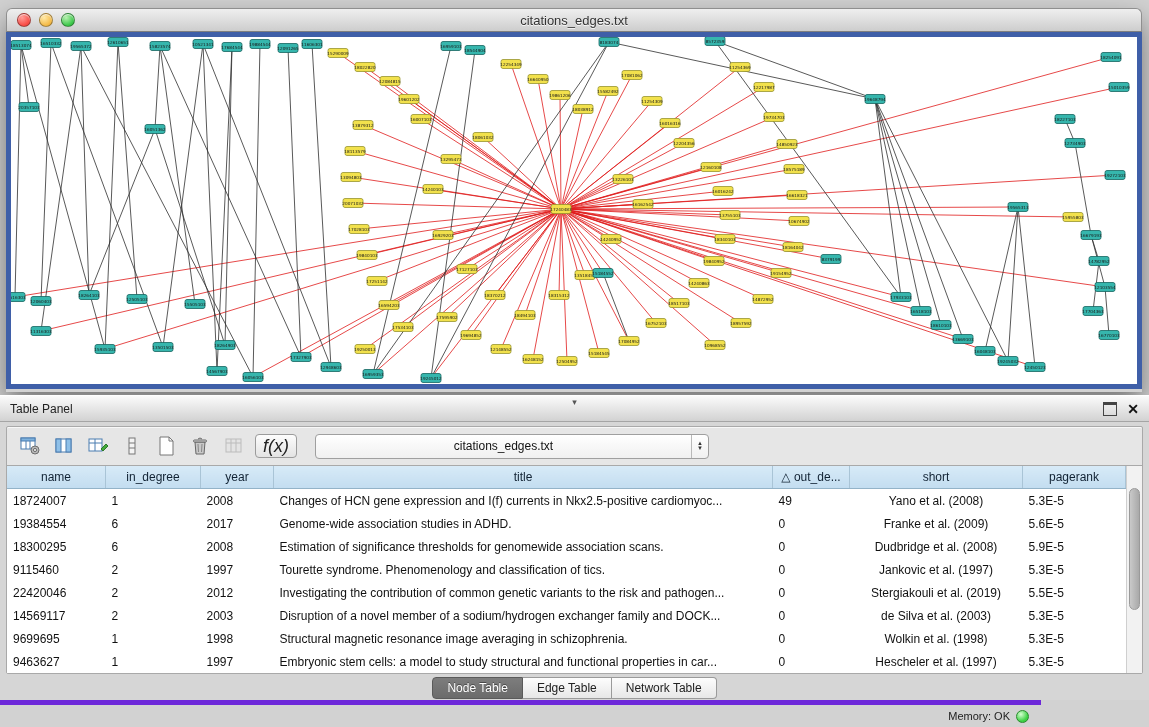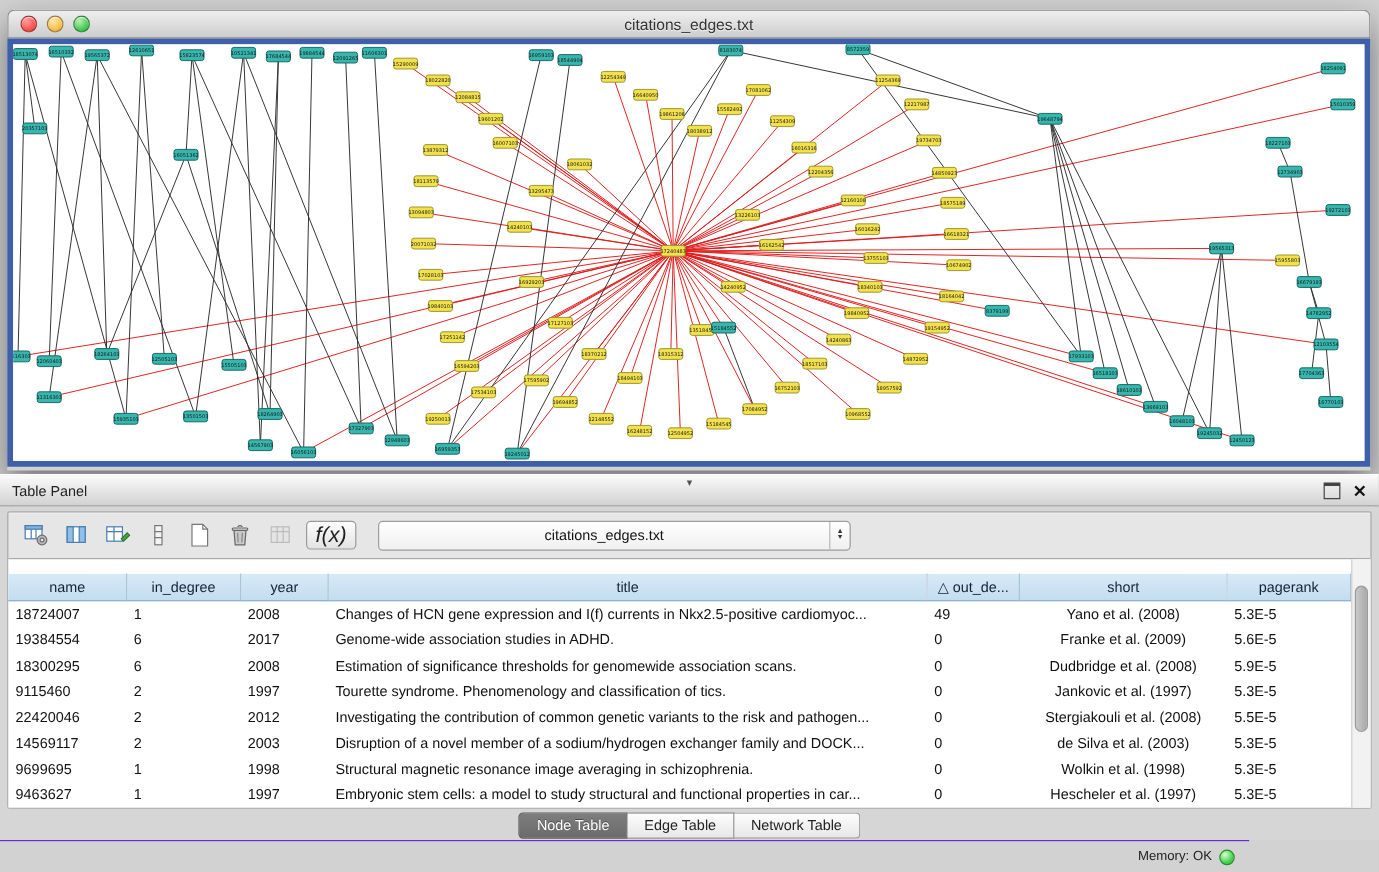--- a/index.html
+++ b/index.html
@@ -47,41 +47,41 @@
     background:linear-gradient(#fdfdfd,#e3e3e3);font-style:italic;font-size:18px;color:#222;
     display:flex;align-items:center;justify-content:center;padding:0 5px;cursor:pointer;}
   .dropdown{margin-left:10px;width:392px;height:23px;border:1px solid #9f9f9f;border-radius:4px;
     background:linear-gradient(#ffffff,#f0f0f0);display:flex;align-items:center;font-size:12px;color:#111;cursor:pointer;}
   .dropdown .dd-text{flex:1;padding:0 8px;text-align:center;}
   .dd-arrows{width:16px;height:100%;border-left:1px solid #b9b9b9;display:flex;flex-direction:column;
     align-items:center;justify-content:center;font-size:6px;color:#333;line-height:5px;}
 
   .table-wrap{position:absolute;left:0;right:0;top:38px;bottom:0;background:#fff;
     border-top:1px solid #a9a9a9;display:flex;}
-  table{border-collapse:collapse;table-layout:fixed;width:1118px;font-size:12px;color:#111;margin-top:12px;}
+  table{border-collapse:collapse;table-layout:fixed;width:1118px;font-size:12px;color:#111;}
   th{height:20px;background:linear-gradient(var(--header_blue,#d7eaf7),#c3ddf0);
     border-right:1px solid #a9c4d6;border-bottom:1px solid #93b3c8;
     font-weight:normal;font-size:12px;color:#123;text-align:center;overflow:hidden;white-space:nowrap;cursor:pointer;}
   td{height:16px;padding:0 6px;overflow:hidden;white-space:nowrap;text-overflow:ellipsis;}
   td.center{text-align:center;}
   .vscroll{width:15px;background:#f2f2f2;border-left:1px solid #cfcfcf;position:relative;}
   .vscroll .thumb{position:absolute;left:2px;right:2px;top:22px;height:120px;border-radius:6px;
     background:linear-gradient(90deg,#c9c9c9,#a9a9a9);border:1px solid #9a9a9a;cursor:pointer;}
 
   .tabs-row{position:absolute;left:0;right:0;top:280px;height:26px;display:flex;
     align-items:center;justify-content:center;}
   .tab{height:20px;padding:0 14px;font-size:12px;display:flex;align-items:center;cursor:pointer;
     border:1px solid #9a9a9a;border-left:none;background:linear-gradient(#fdfdfd,#e7e7e7);color:#222;}
   .tab:first-child{border-left:1px solid #9a9a9a;border-radius:4px 0 0 4px;}
   .tab:last-child{border-radius:0 4px 4px 0;}
   .tab.active{background:linear-gradient(#7d7d7d,var(--tab_active_bg,#666));color:#fff;
     border-color:#5a5a5a;text-shadow:0 -1px 0 rgba(0,0,0,.4);}
 
   .statusbar{position:absolute;left:0;bottom:0;width:1041px;height:27px;background:#d2d2d2;
-    border-top:1px solid #6d28d9;display:flex;align-items:center;justify-content:flex-end;
+    border-top:5px solid #6d28d9;display:flex;align-items:center;justify-content:flex-end;
     padding-right:12px;box-sizing:border-box;font-size:11px;color:#222;gap:6px;}
   .mem-dot{width:11px;height:11px;border-radius:50%;border:1px solid #2a8a2e;
     background:radial-gradient(circle at 35% 30%,#d6ffd2,var(--memory_green,#3ed144) 65%);}
 </style>
 </head>
 <body>
 
 <div class="screen">
 
   <div class="net-window">
@@ -829,21 +829,21 @@
                 <td>0</td>
                 <td class="center">Jankovic et al. (1997)</td>
                 <td>5.3E-5</td>
               </tr>
               <tr>
                 <td>22420046</td>
                 <td>2</td>
                 <td>2012</td>
                 <td>Investigating the contribution of common genetic variants to the risk and pathogen...</td>
                 <td>0</td>
-                <td class="center">Stergiakouli et al. (2008)</td>
+                <td class="center">Stergiakouli et al. (2019)</td>
                 <td>5.5E-5</td>
               </tr>
               <tr>
                 <td>14569117</td>
                 <td>2</td>
                 <td>2003</td>
                 <td>Disruption of a novel member of a sodium/hydrogen exchanger family and DOCK...</td>
                 <td>0</td>
                 <td class="center">de Silva et al. (2003)</td>
                 <td>5.3E-5</td>

